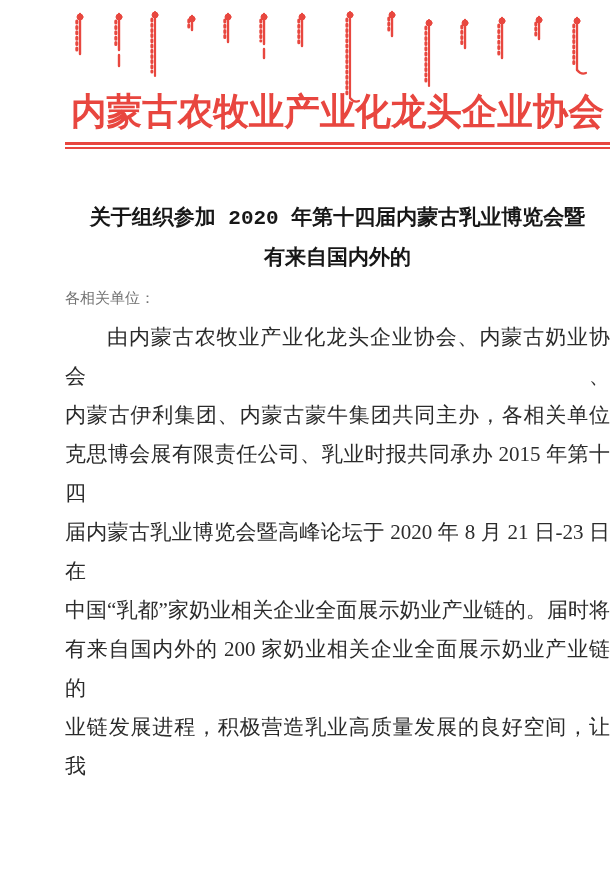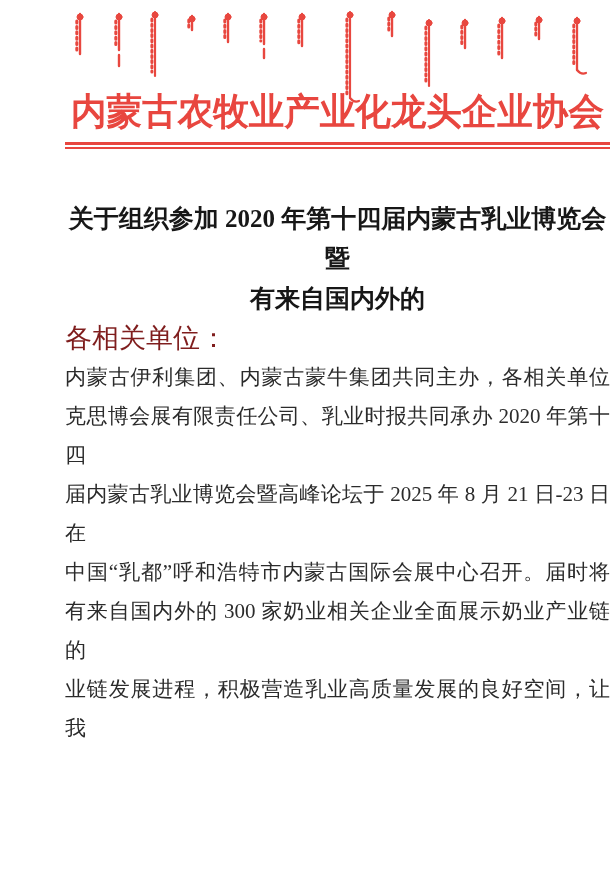--- a/index.html
+++ b/index.html
@@ -27,26 +27,27 @@
   }
   .rule { position:absolute; top:142px; left:33px; width:545px; }
   .rule-thick { height:3px; background:#e8463f; }
   .rule-thin  { height:1.5px; background:#e8463f; margin-top:2px; }
 
   
   .doc-body { padding:0 33px; }
   .title {
     margin:46px 0 0 0;
     text-align:center;
-    font-size:25px; font-weight:bold; color:#171717;
+    font-size:21px; font-weight:bold; color:#171717;
     line-height:40px;
+    font-family:Liberation Mono, monospace;
   }
   .title-line { display:block; }
   .salutation {
-    margin:0; font-size:27px; line-height:39px; color:#7f1d1d;
+    margin:0; font-size:15px; line-height:39px; color:#737373;
   }
   .paragraph { font-size:21px; line-height:39px; text-align:justify; }
   .pline { text-justify:inter-character; }
   .pline.fill { text-align:justify; text-align-last:justify; }
   .pline.indent { text-indent:2em; }
 </style>
 </head>
 <body>
 
 <div class="page">
@@ -129,23 +130,24 @@
   <main class="doc-body">
 
     <h1 class="title">
       <span class="title-line">关于组织参加 2020 年第十四届内蒙古乳业博览会暨</span>
       <span class="title-line">有来自国内外的</span>
     </h1>
 
     <p class="salutation">各相关单位：</p>
 
     <div class="paragraph">
+      <div class="pline fill indent">由内蒙古农牧业产业化龙头企业协会、内蒙古奶业协会、</div>
       <div class="pline fill">内蒙古伊利集团、内蒙古蒙牛集团共同主办，各相关单位</div>
-      <div class="pline fill">克思博会展有限责任公司、乳业时报共同承办 2020 年第十四</div>
-      <div class="pline fill">届内蒙古乳业博览会暨高峰论坛于 2025 年 8 月 21 日-23 日在</div>
-      <div class="pline fill">中国“乳都”呼和浩特市内蒙古国际会展中心召开。届时将</div>
-      <div class="pline fill">有来自国内外的 300 家奶业相关企业全面展示奶业产业链的</div>
+      <div class="pline fill">克思博会展有限责任公司、乳业时报共同承办 2015 年第十四</div>
+      <div class="pline fill">届内蒙古乳业博览会暨高峰论坛于 2020 年 8 月 21 日-23 日在</div>
+      <div class="pline fill">中国“乳都”家奶业相关企业全面展示奶业产业链的。届时将</div>
+      <div class="pline fill">有来自国内外的 200 家奶业相关企业全面展示奶业产业链的</div>
       <div class="pline fill">业链发展进程，积极营造乳业高质量发展的良好空间，让我</div>
 
     </div>
 
   </main>
 </div>
 
 </body></html>

